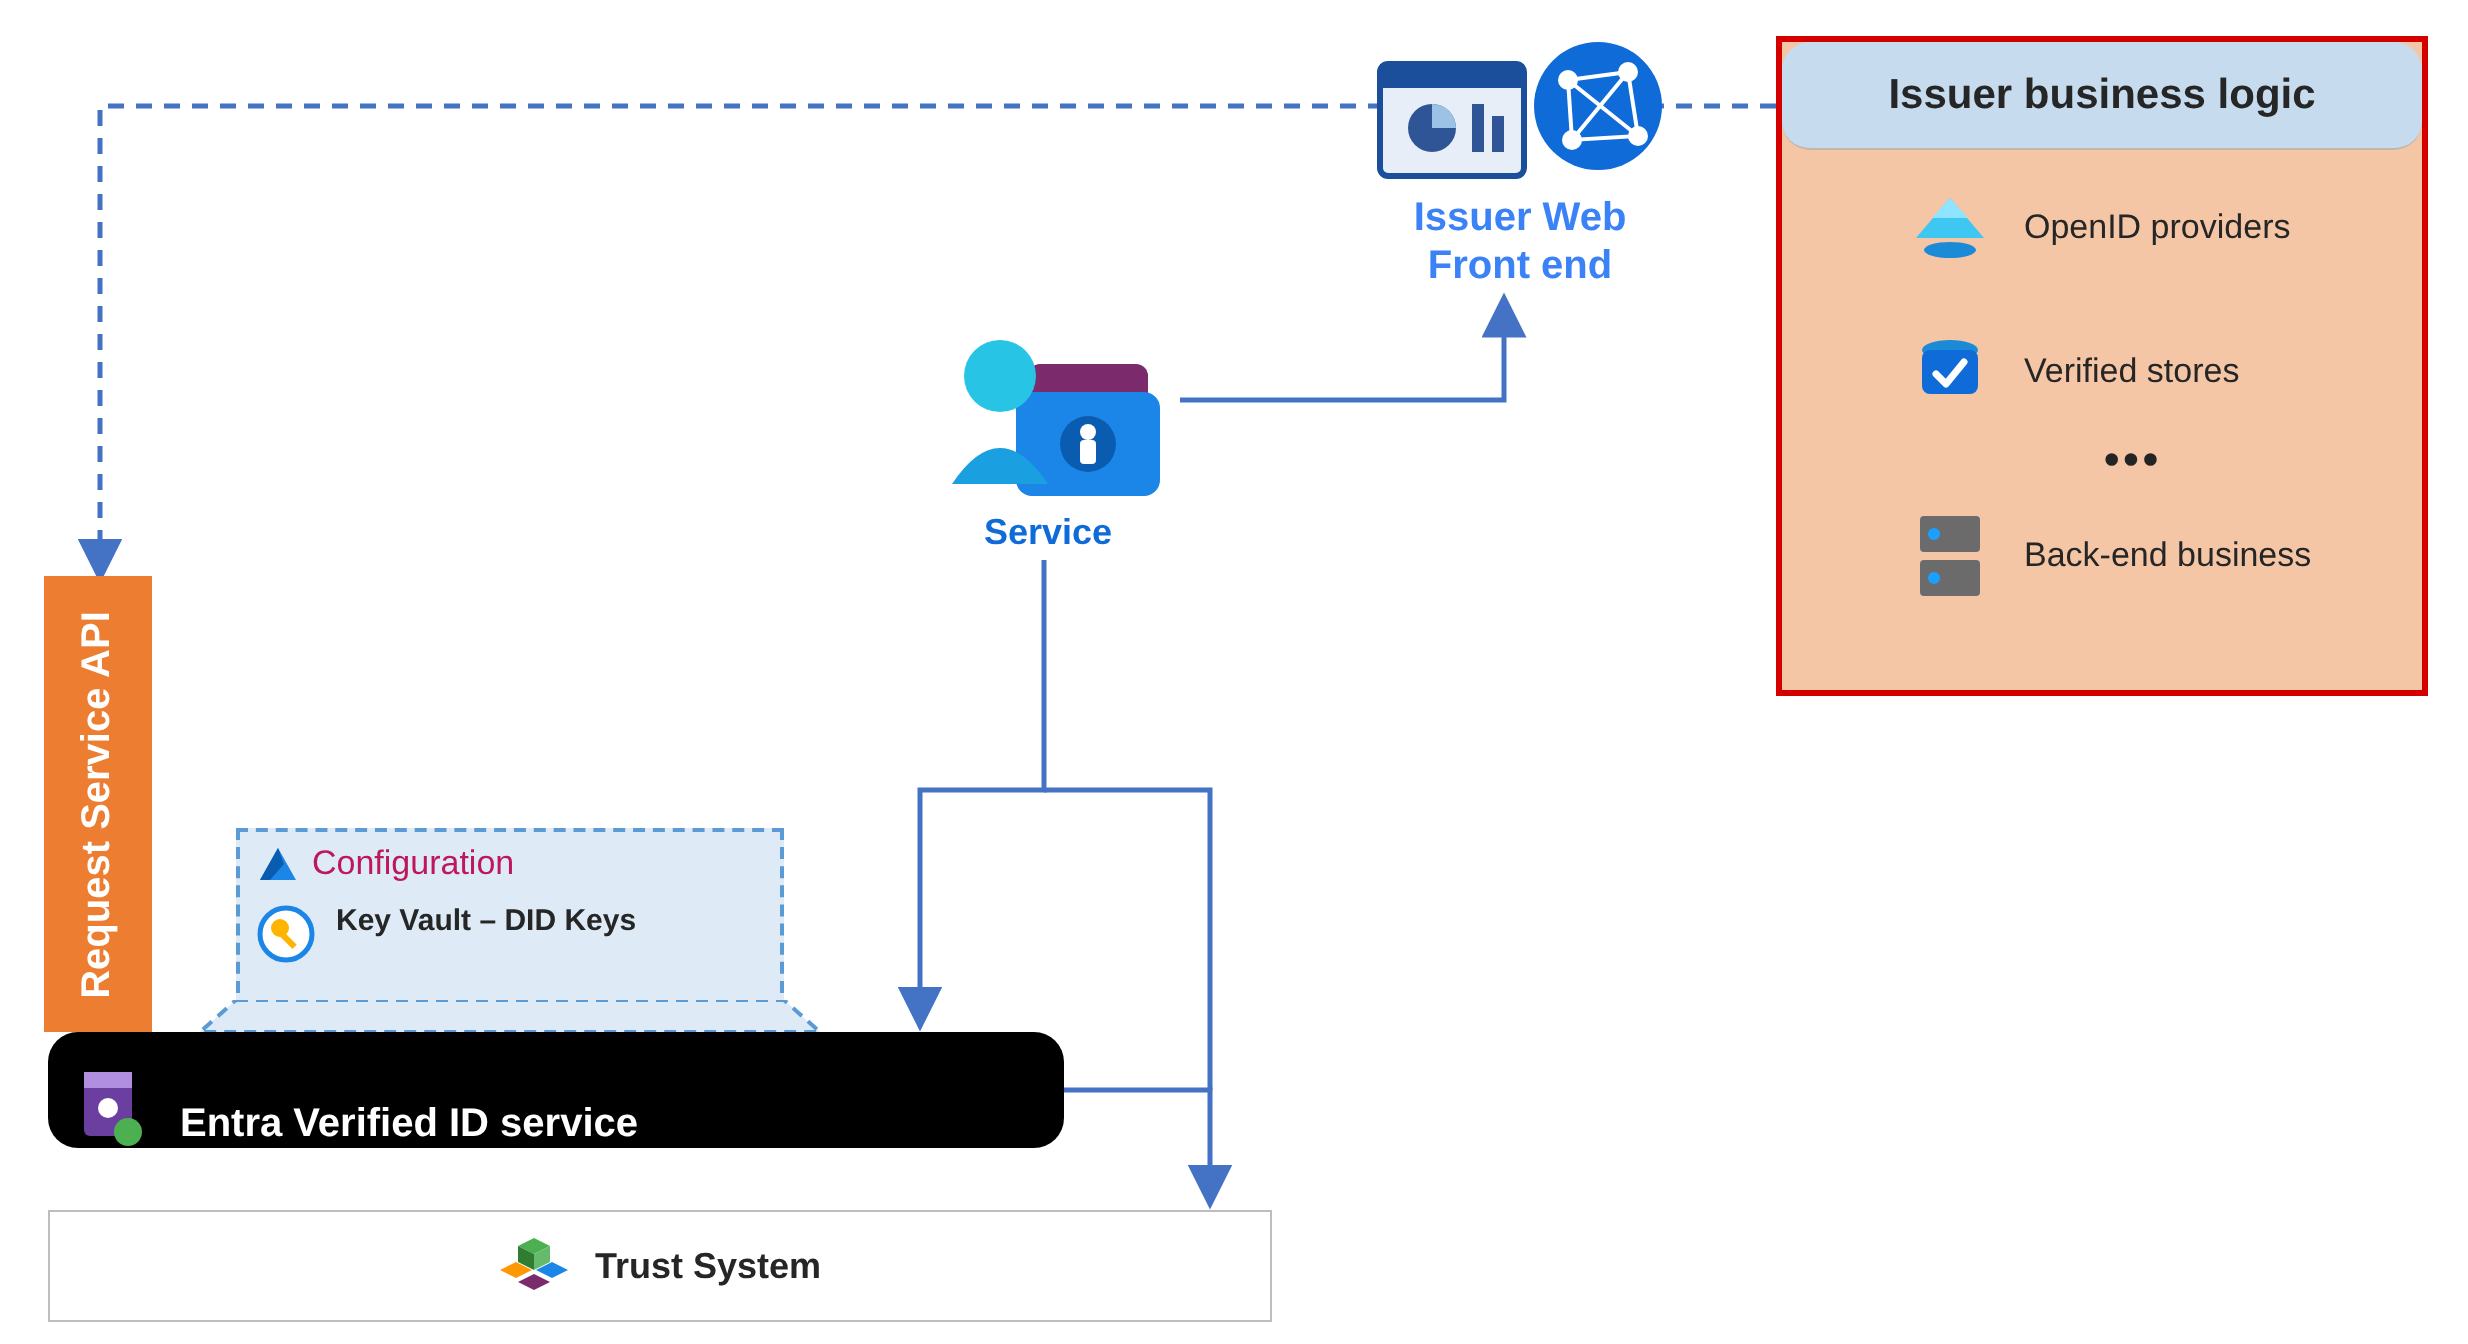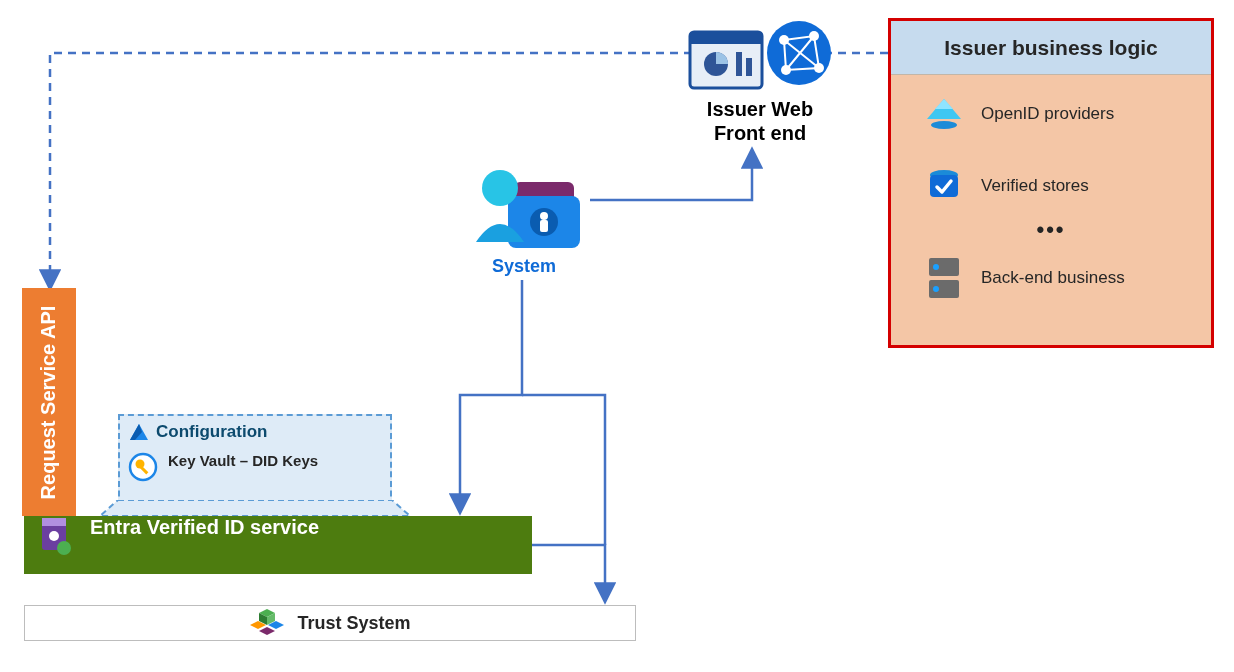--- a/index.html
+++ b/index.html
@@ -31,26 +31,28 @@
   .issuer-header {
     height: 54px;
     background: #c6dbee;
     border-bottom: 1px solid #c2b6a8;
     display: flex;
     align-items: center;
     justify-content: center;
     font-weight: 700;
     font-size: 21px;
     color: #262626;
+    border-radius: 14px;
   }
   .issuer-body {
     padding: 20px 20px;
     display: flex;
     flex-direction: column;
     gap: 34px;
+    margin-left: 31px;
   }
   .issuer-row {
     display: flex;
     align-items: center;
     gap: 18px;
     padding-left: 14px;
   }
   .issuer-label {
     font-size: 17px;
     color: #262626;
@@ -76,21 +78,21 @@
     left: 684px;
     top: 18px;
     width: 150px;
     height: 80px;
   }
   .frontend-label {
     left: 660px;
     top: 97px;
     width: 200px;
     text-align: center;
-    color: #000000;
+    color: #3b82f6;
     font-weight: 700;
     font-size: 20px;
     line-height: 1.2;
   }
 
   
   .wallet-icons {
     left: 466px;
     top: 154px;
     width: 120px;
@@ -129,22 +131,22 @@
   .config-box {
     left: 118px;
     top: 414px;
     width: 274px;
     height: 92px;
     border: 2px dashed #5b9bd5;
     background: #deebf7;
     padding: 6px 12px 6px 8px;
   }
   .config-title {
-    color: #0c4a6e;
-    font-weight: 700;
+    color: #be185d;
+    font-weight: 400;
     font-size: 17px;
     display: flex;
     align-items: center;
     gap: 6px;
   }
   .config-row {
     display: flex;
     align-items: flex-start;
     gap: 10px;
     margin-top: 10px;
@@ -152,36 +154,37 @@
     font-size: 15px;
     color: #262626;
   }
 
   
   .entra-bar {
     left: 24px;
     top: 516px;
     width: 508px;
     height: 58px;
-    background: #4d7c0f;
+    background: #000000;
     color: #fff;
     display: flex;
-    align-items: flex-start;
+    align-items: flex-end;
     gap: 18px;
     padding-left: 14px;
     font-weight: 700;
     font-size: 20px;
+    border-radius: 15px;
   }
 
   
   .trust-bar {
     left: 24px;
     top: 605px;
     width: 612px;
-    height: 36px;
+    height: 56px;
     background: #ffffff;
     border: 1px solid #bdbdbd;
     display: flex;
     align-items: center;
     justify-content: center;
     gap: 12px;
     font-weight: 700;
     font-size: 18px;
     color: #262626;
     text-align: right;
@@ -283,21 +286,21 @@
       <rect x="48" y="28" width="60" height="44" rx="6" fill="#7b2a6b"></rect>
       <rect x="42" y="42" width="72" height="52" rx="8" fill="#1c86e8"></rect>
       <circle cx="78" cy="68" r="14" fill="#0a5cb0"></circle>
       <circle cx="78" cy="62" r="4" fill="#fff"></circle>
       <rect x="74" y="66" width="8" height="12" rx="2" fill="#fff"></rect>
 
       <circle cx="34" cy="34" r="18" fill="#28c4e6"></circle>
       <path d="M10 88 Q34 52 58 88 Z" fill="#1aa0e0"></path>
     </svg>
   </div>
-  <div class="abs wallet-label">System</div>
+  <div class="abs wallet-label">Service</div>
 
   <div class="abs api-box">
     <span>Request Service API</span>
   </div>
 
   <div class="abs config-box">
     <div class="config-title">
       <svg width="22" height="20" viewBox="0 0 22 20">
         <polygon points="11,2 20,18 2,18" fill="#1c86e8"></polygon>
         <polygon points="11,2 14,10 7,18 2,18" fill="#0a5cb0"></polygon>

